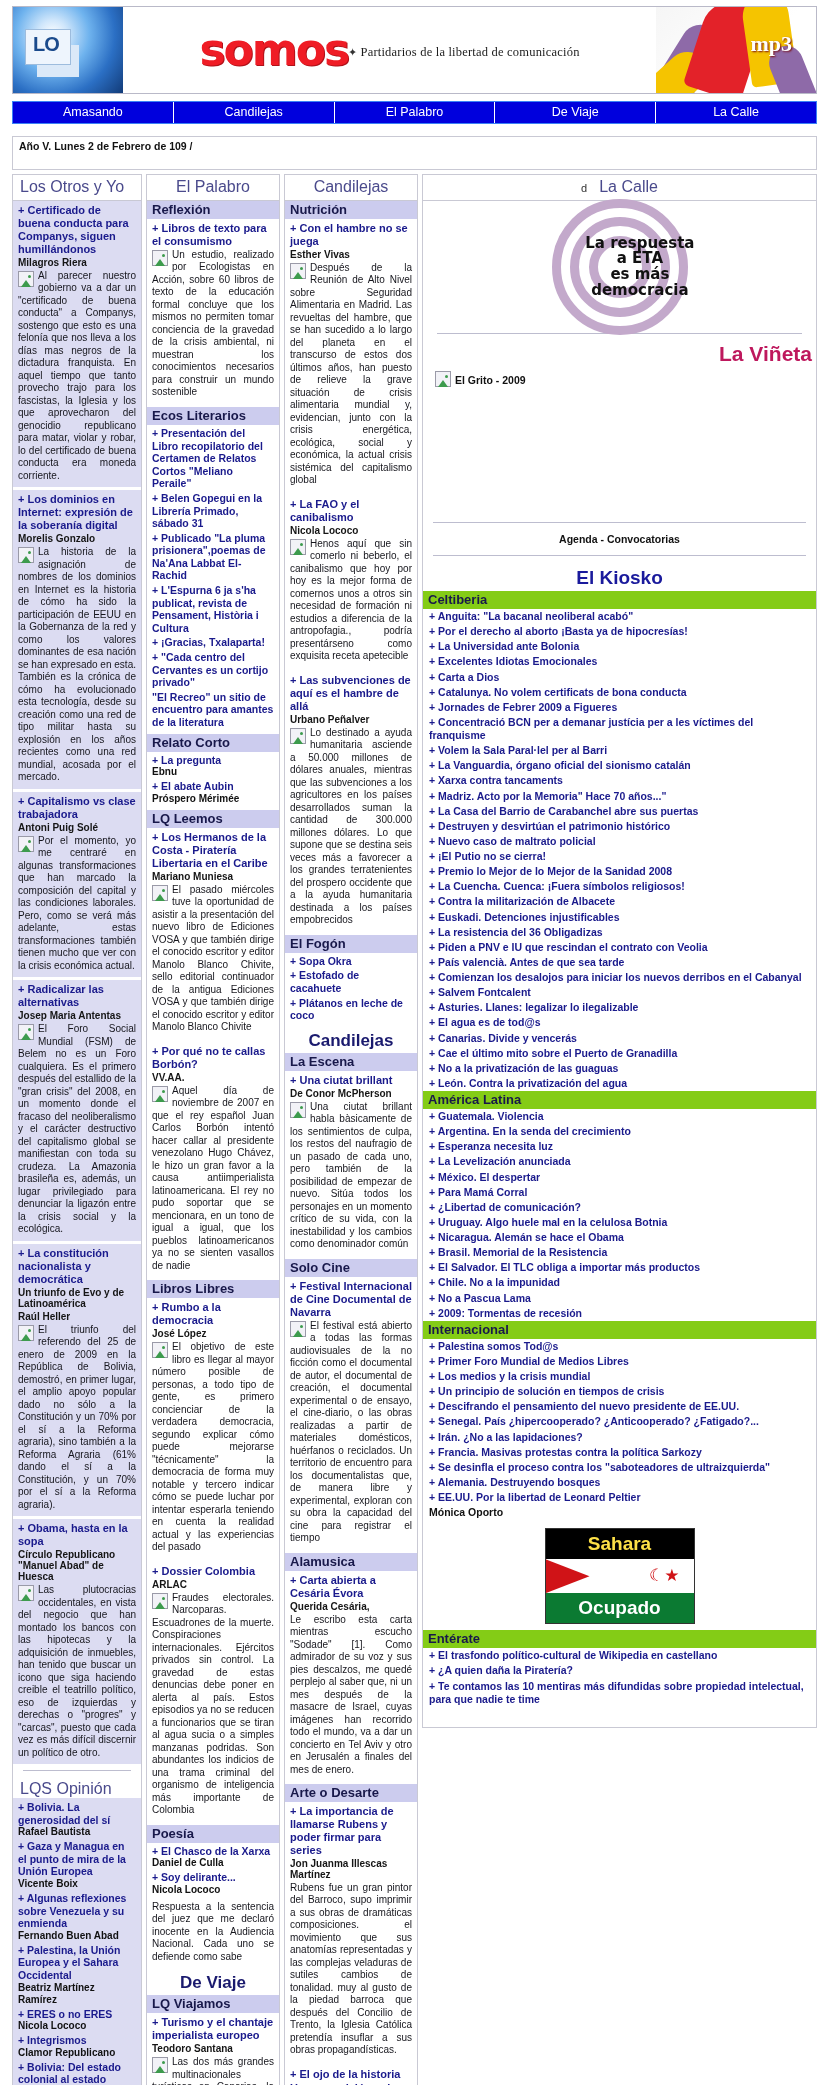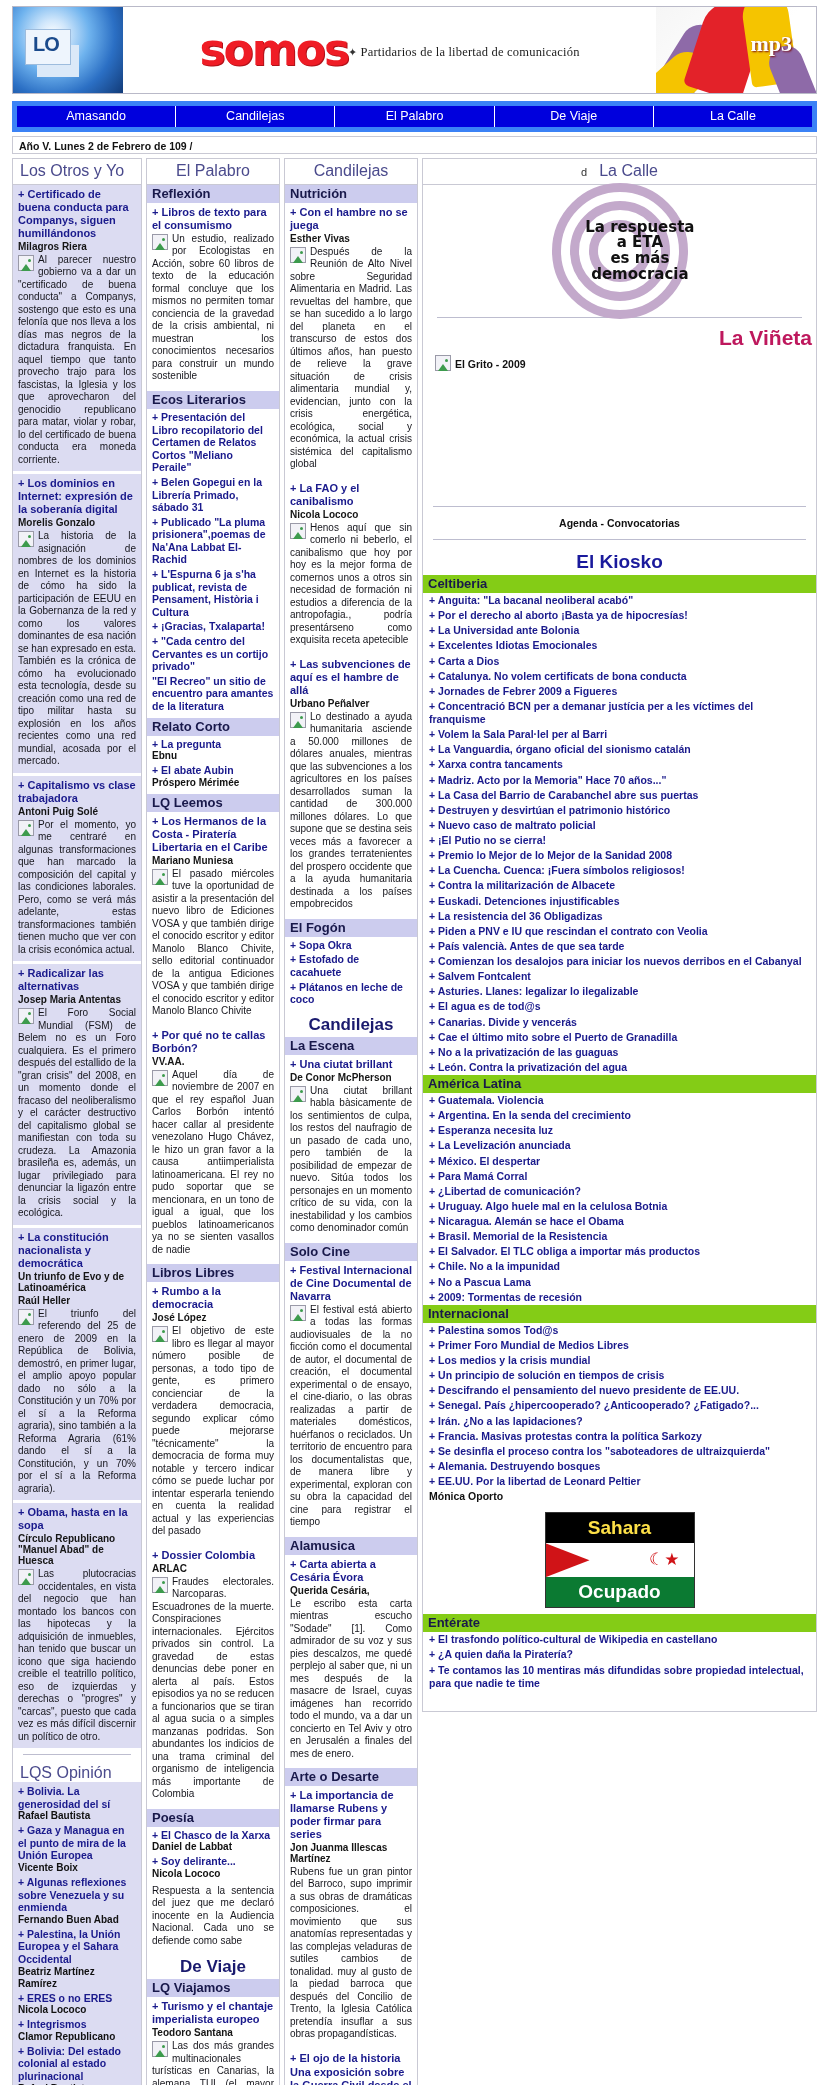--- a/index.html
+++ b/index.html
@@ -84,23 +84,23 @@
   .mp3 {
     position:absolute; right:24px; top:24px;
     color:#fff; font-weight:bold; font-size:22px;
     font-family:"Liberation Serif", serif;
     text-shadow: 1px 1px 2px #7a1015;
     z-index: 5;
   }
 
   
   .topnav {
-    margin: 7px 12px 4px 12px;
+    margin: 7px 12px 12px 12px;
     display: flex;
-    border: 5px solid #3b82f6;
+    border: 1px solid #3b82f6;
     background: #0f766e;
   }
   .topnav .navcell {
     flex: 1 1 0;
     text-align: center;
     color: #ffffff;
     font-size: 12.5px;
     padding: 3px 0 4px 0;
     border-right: 1px solid #ffffff;
     cursor: pointer;
@@ -110,21 +110,21 @@
 
   
   .datebar {
     margin: 4px 12px 0 12px;
     border: 1px solid #c9c9d4;
     background: #fff;
     padding: 3px 6px;
     font-size: 10.5px;
     font-weight: bold;
     color: #111;
-    height: 18px;
+    height: 34px;
   }
 
   
   .grid {
     margin: 4px 12px 0 12px;
     display: flex;
     gap: 4px;
     align-items: flex-start;
   }
   .col { border: 1px solid #c9c9d4; background:#fff; }
@@ -417,21 +417,21 @@
           <div class="art-body"><span class="brokenimg"></span><span>El objetivo de este libro es llegar al mayor número posible de personas, a todo tipo de gente, es primero concienciar de la verdadera democracia, segundo explicar cómo puede mejorarse "técnicamente" la democracia de forma muy notable y tercero indicar cómo se puede luchar por intentar esperarla teniendo en cuenta la realidad actual y las experiencias del pasado</span></div>
         </div>
         <div class="art white">
           <div class="art-title">+ Dossier Colombia</div>
           <div class="art-author">ARLAC</div>
           <div class="art-body"><span class="brokenimg"></span><span>Fraudes electorales. Narcoparas. Escuadrones de la muerte. Conspiraciones internacionales. Ejércitos privados sin control. La gravedad de estas denuncias debe poner en alerta al país. Estos episodios ya no se reducen a funcionarios que se tiran al agua sucia o a simples manzanas podridas. Son abundantes los indicios de una trama criminal del organismo de inteligencia más importante de Colombia</span></div>
         </div>
 
         <div class="sect">Poesía</div>
         <div class="linklist">
-          <div class="linkitem"><span>+ El Chasco de la Xarxa</span><span class="au">Daniel de Labbat</span></div>
+          <div class="linkitem"><span>+ El Chasco de la Xarxa</span><span class="au">Daniel de Culla</span></div>
           <div class="linkitem"><span>+ Soy delirante...</span><span class="au">Nicola Lococo</span></div>
         </div>
         <div class="nb" style="padding:0 5px 6px 5px;">Respuesta a la sentencia del juez que me declaró inocente en la Audiencia Nacional. Cada uno se defiende como sabe</div>
 
         <div class="bigsect">De Viaje</div>
         <div class="sect">LQ Viajamos</div>
         <div class="art white">
           <div class="art-title">+ Turismo y el chantaje imperialista europeo</div>
           <div class="art-author">Teodoro Santana</div>
           <div class="art-body"><span class="brokenimg"></span><span>Las dos más grandes multinacionales turísticas en Canarias, la alemana TUI (el mayor touroperador mundial) y la británica Thomas Cook, aprovechan la crisis económica para tapar las fuerzas a la industria turística de nuestro país</span></div>

